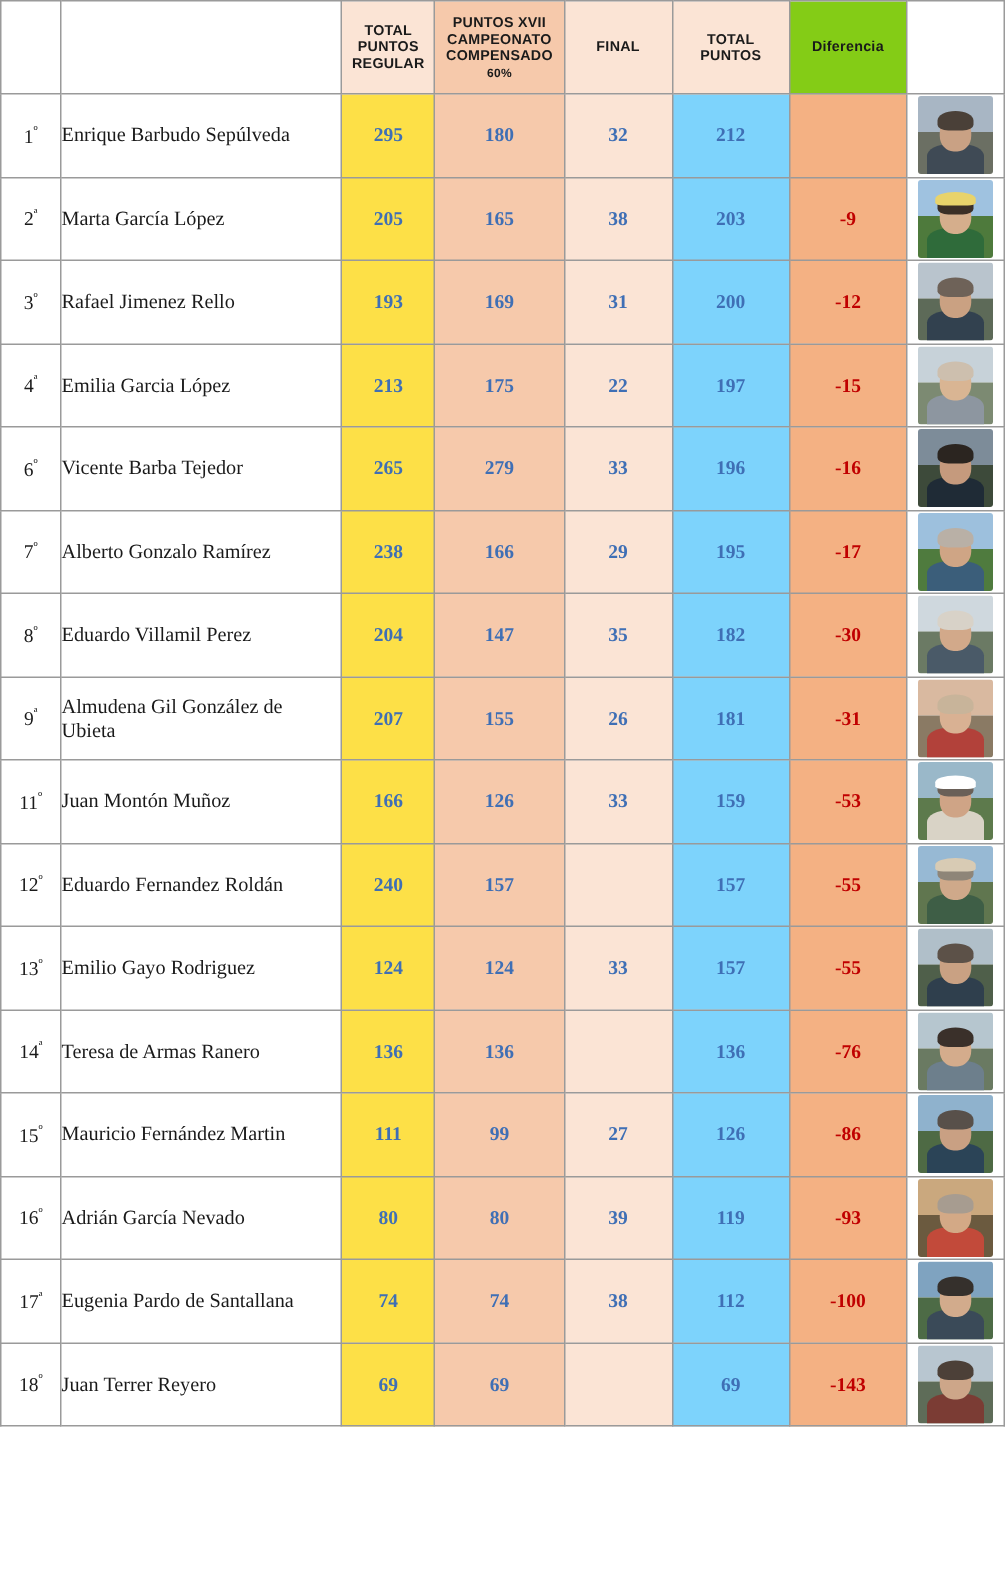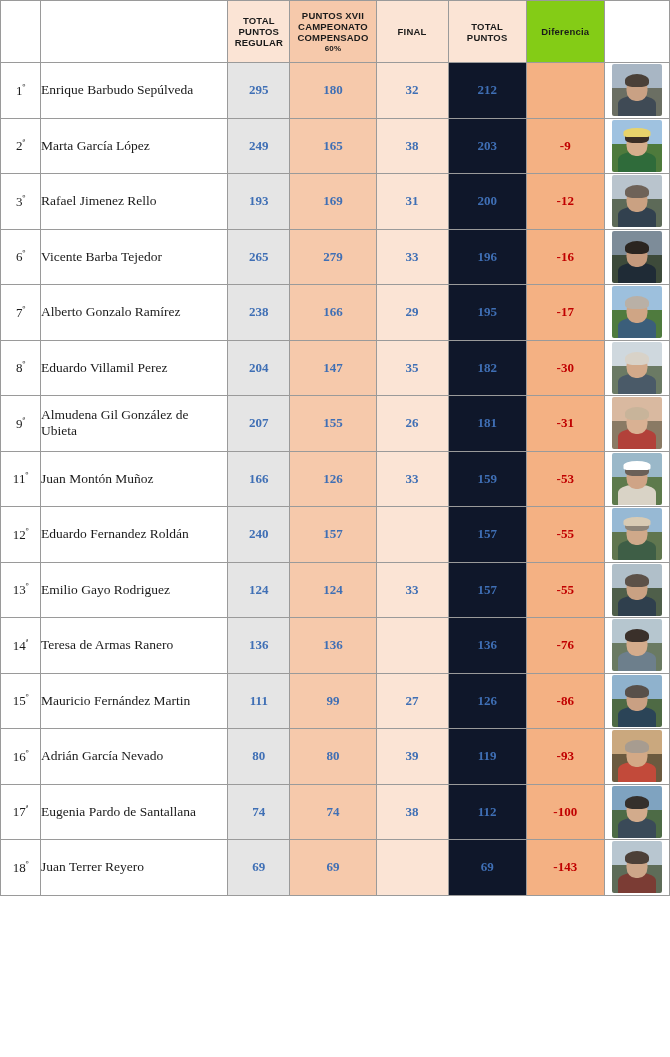--- a/index.html
+++ b/index.html
@@ -82,24 +82,24 @@
     color: #1a1a1a;
     background: #ffffff;
   }
   td.num {
     text-align: center;
     font-family: "Liberation Serif", serif;
     font-weight: bold;
     font-size: 13px;
     color: #3f6fb5;
   }
-  td.reg   { background: #e5e5e5; }
+  td.reg   { background: #fde047; }
   td.comp  { background: #f6c9ab; }
   td.final { background: #fbe4d5; }
-  td.total { background: #0f172a; }
+  td.total { background: #7dd3fc; }
   td.dif {
     background: #f4b183;
     text-align: center;
     font-family: "Liberation Serif", serif;
     font-weight: bold;
     font-size: 13px;
     color: #c00000;
   }
   td.photo {
     background: #ffffff;
@@ -212,21 +212,21 @@
             <div class="ground" style="background: rgb(107, 111, 99);"></div>
             <div class="body" style="background: rgb(63, 74, 85);"></div>
             <div class="head" style="background: rgb(201, 161, 132);"></div>
             <div class="hair" style="background: rgb(74, 64, 56);"></div>
           </div>
         </td>
       </tr>
       <tr class="data-row">
         <td class="pos"><span>2</span><span class="ord">ª</span></td>
         <td class="name">Marta García López</td>
-        <td class="num reg">249</td>
+        <td class="num reg">205</td>
         <td class="num comp">165</td>
         <td class="num final">38</td>
         <td class="num total">203</td>
         <td class="dif">-9</td>
         <td class="photo">
           <div class="avatar">
             <div class="sky" style="background: rgb(159, 194, 224);"></div>
             <div class="ground" style="background: rgb(78, 122, 60);"></div>
             <div class="body" style="background: rgb(47, 107, 58);"></div>
             <div class="head" style="background: rgb(213, 174, 140);"></div>
@@ -247,20 +247,38 @@
           <div class="avatar">
             <div class="sky" style="background: rgb(185, 196, 205);"></div>
             <div class="ground" style="background: rgb(93, 106, 88);"></div>
             <div class="body" style="background: rgb(50, 65, 79);"></div>
             <div class="head" style="background: rgb(202, 161, 130);"></div>
             <div class="hair" style="background: rgb(110, 98, 88);"></div>
           </div>
         </td>
       </tr>
       <tr class="data-row">
+        <td class="pos"><span>4</span><span class="ord">ª</span></td>
+        <td class="name">Emilia Garcia López</td>
+        <td class="num reg">213</td>
+        <td class="num comp">175</td>
+        <td class="num final">22</td>
+        <td class="num total">197</td>
+        <td class="dif">-15</td>
+        <td class="photo">
+          <div class="avatar">
+            <div class="sky" style="background: rgb(199, 210, 217);"></div>
+            <div class="ground" style="background: rgb(124, 138, 114);"></div>
+            <div class="body" style="background: rgb(141, 150, 160);"></div>
+            <div class="head" style="background: rgb(217, 181, 147);"></div>
+            <div class="hair" style="background: rgb(205, 191, 174);"></div>
+          </div>
+        </td>
+      </tr>
+      <tr class="data-row">
         <td class="pos"><span>6</span><span class="ord">º</span></td>
         <td class="name">Vicente Barba Tejedor</td>
         <td class="num reg">265</td>
         <td class="num comp">279</td>
         <td class="num final">33</td>
         <td class="num total">196</td>
         <td class="dif">-16</td>
         <td class="photo">
           <div class="avatar">
             <div class="sky" style="background: rgb(125, 140, 153);"></div>

